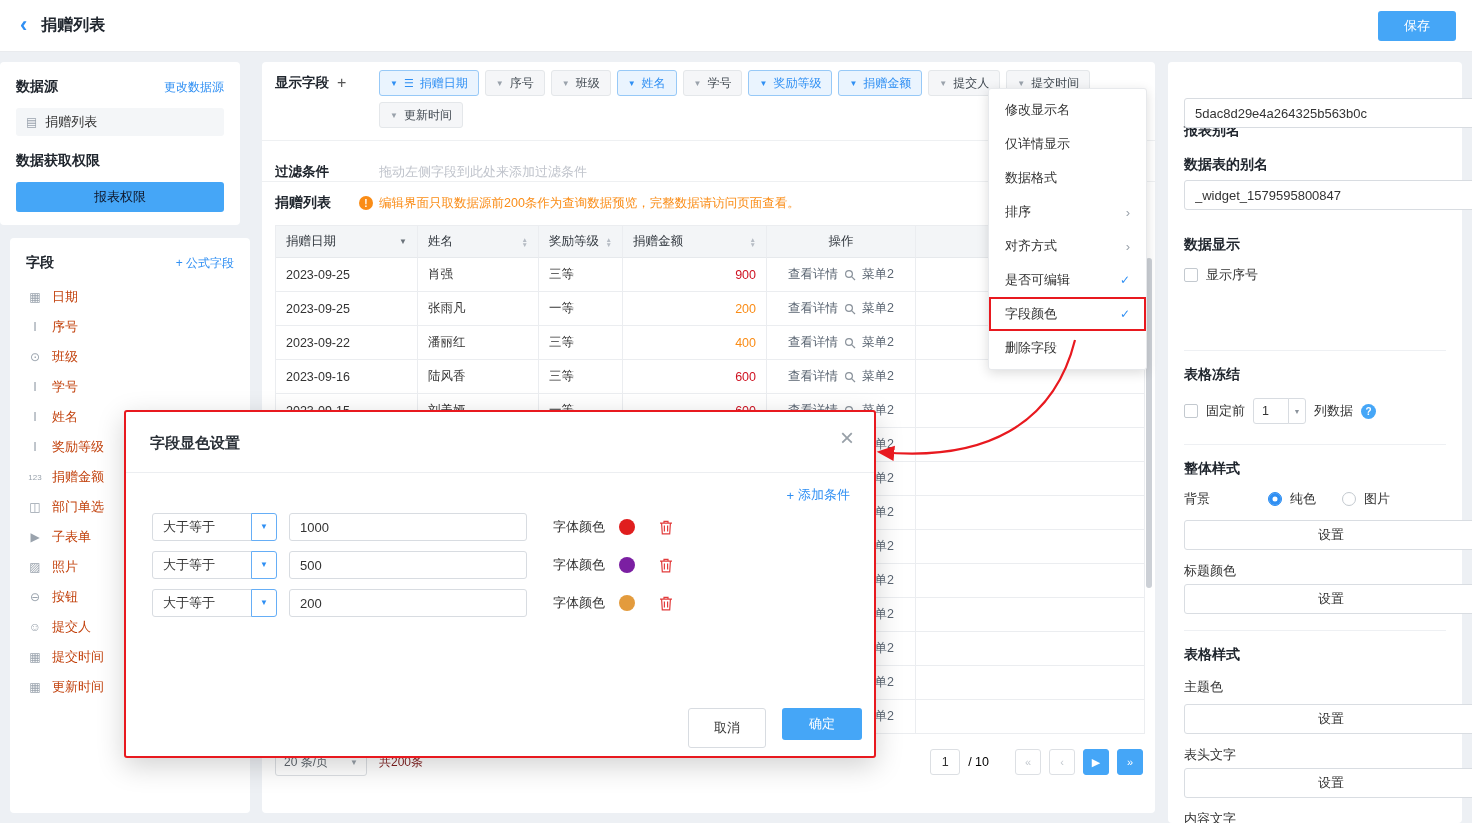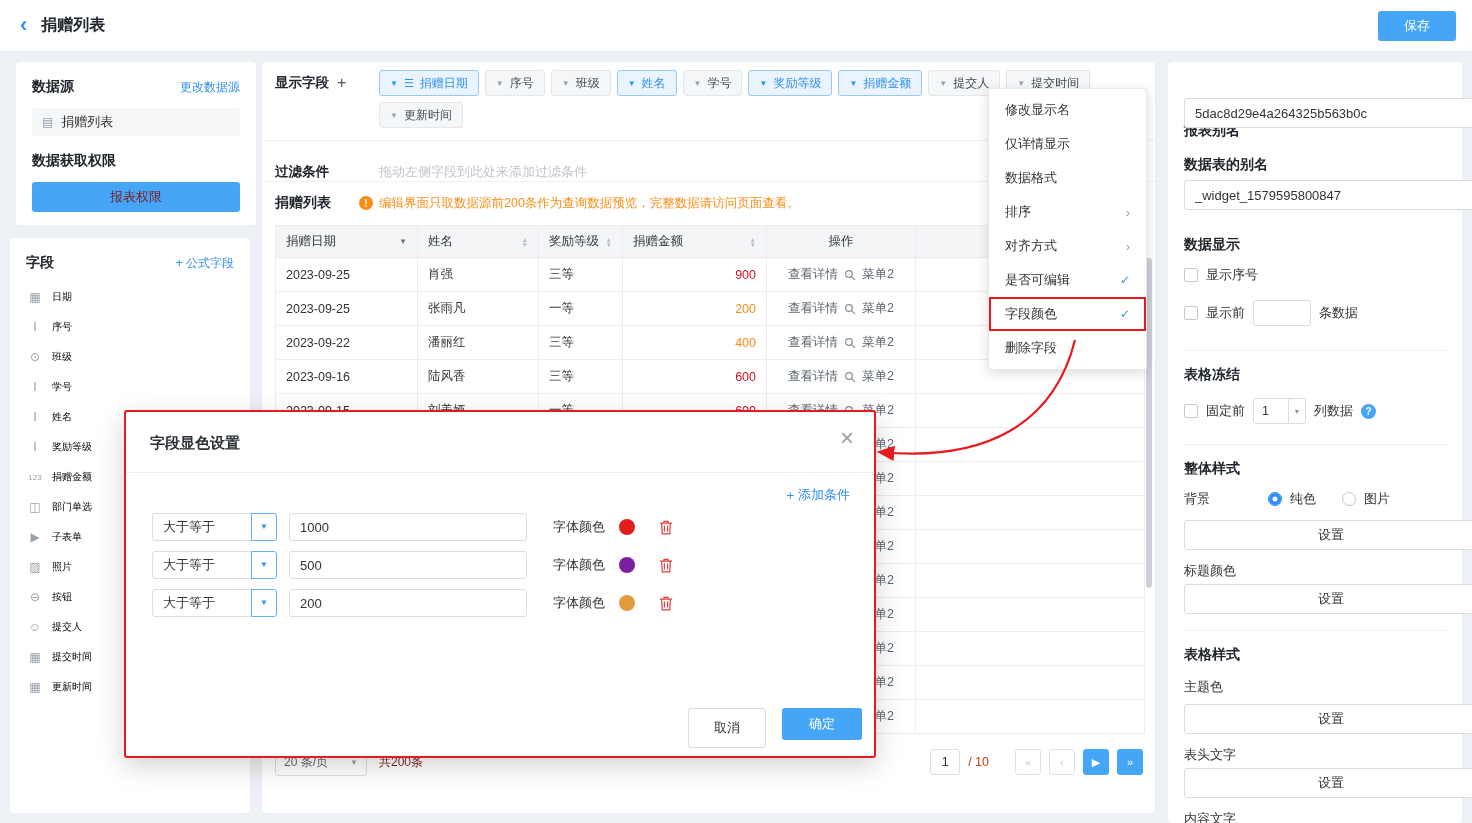--- a/index.html
+++ b/index.html
@@ -14,37 +14,37 @@
 
   
   .topbar { position:absolute; top:0; left:0; right:0; height:52px; background:#fff;
     border-bottom:1px solid #e9ebee; display:flex; align-items:center; padding:0 16px; z-index:10; }
   .back { color:#2f8ff3; font-size:22px; font-weight:bold; margin:0 14px 2px 4px; cursor:pointer; }
   .page-title { font-size:16px; font-weight:700; color:#20262e; }
   .save-btn { margin-left:auto; width:78px; height:30px; background:#45a6f7; color:#fff;
     border:none; border-radius:3px; font-size:13px; cursor:pointer; }
 
   
-  #ds-card { left:16px; top:62px; width:240px; height:163px; padding:16px; }
+  #ds-card { left:0; top:62px; width:240px; height:163px; padding:16px; }
   .sec-head { display:flex; align-items:center; }
   .sec-title { font-size:14px; font-weight:700; color:#20262e; }
   .blue-link { margin-left:auto; color:#2f8ff3; font-size:12px; cursor:pointer; }
   .ds-item { margin-top:12px; height:28px; background:#f4f6f8; border-radius:3px;
     display:flex; align-items:center; padding:0 10px; gap:8px; font-size:13px; cursor:pointer; }
   .ds-item .fi { color:#9aa3ad; font-size:12px; }
   .perm-title { margin-top:16px; font-size:14px; font-weight:700; color:#20262e; }
-  .perm-btn { margin-top:12px; width:100%; height:30px; background:#45a6f7; color:#7f1d1d;
+  .perm-btn { margin-top:12px; width:100%; height:30px; background:#45a6f7; color:#0f172a;
     border:none; border-radius:3px; font-size:13px; cursor:pointer; }
 
   #fields-card { left:10px; top:238px; width:240px; height:575px; padding:16px; }
   .f-list { margin-top:10px; }
   .f-item { height:30px; display:flex; align-items:center; gap:8px; cursor:grab; }
   .f-item .fi { width:18px; text-align:center; color:#9aa3ad; font-size:12px; }
   .f-item .fi.num { font-size:8px; letter-spacing:0; }
-  .f-item .fl { font-size:10px; color:#000000; }
+  .f-item .fl { font-size:13px; color:#c2410c; }
 
   
   #center-card { left:262px; top:62px; width:893px; height:751px; }
   .disp-row { position:absolute; left:13px; top:8px; right:10px; display:flex; }
   .disp-label { display:flex; align-items:center; gap:8px; height:26px; width:104px;
     font-size:13.5px; font-weight:700; color:#20262e; }
   .disp-plus { font-size:16px; font-weight:400; color:#555; cursor:pointer; }
   .chips { display:flex; flex-wrap:wrap; gap:6px; flex:1; }
   .chip { height:26px; display:inline-flex; align-items:center; gap:6px; padding:0 10px;
     background:#f5f6f8; border:1px solid #e4e7ea; border-radius:3px; color:#424a52;
@@ -86,21 +86,21 @@
 
   .pager { position:absolute; left:13px; right:12px; top:683px; height:34px;
     display:flex; align-items:center; }
   .pg-size { width:92px; height:28px; border:1px solid #dcdfe3; border-radius:3px;
     display:flex; align-items:center; padding:0 8px; color:#5f666d; font-size:12px; cursor:pointer; }
   .pg-size .c-caret { margin-left:auto; font-size:8px; color:#99a1a9; }
   .pg-total { margin-left:12px; color:#7f1d1d; font-size:12px; }
   .pg-right { margin-left:auto; display:flex; align-items:center; gap:8px; }
   .pg-page { width:30px; height:26px; border:1px solid #dcdfe3; border-radius:3px;
     text-align:center; font-size:12.5px; color:#333; }
-  .pg-of { color:#c2410c; font-size:12.5px; margin-right:18px; }
+  .pg-of { color:#000000; font-size:12.5px; margin-right:18px; }
   .pg-btn { width:26px; height:26px; border:1px solid #dde0e4; border-radius:3px; background:#fff;
     display:flex; align-items:center; justify-content:center; font-size:11px; cursor:pointer; }
   .pg-btn.dis { color:#c3c9cf; }
   .pg-btn.act { background:#45a6f7; border-color:#45a6f7; color:#fff; }
 
   
   .menu { position:absolute; left:988px; top:88px; width:159px; background:#fff; z-index:45;
     border:1px solid #e7e9ec; border-radius:3px; box-shadow:0 3px 12px rgba(0,0,0,.14); padding:4px 0; }
   .m-item { height:34px; display:flex; align-items:center; padding:0 16px; font-size:13px;
     color:#333; cursor:pointer; }
@@ -683,26 +683,20 @@
   <input class="r-abs r-input" style="top: 36px;" value="5dac8d29e4a264325b563b0c">
 
   <div class="r-abs r-title" style="top:94px;">数据表的别名</div>
   <input class="r-abs r-input" style="top: 118px;" value="_widget_1579595800847">
 
   <div class="r-abs r-title" style="top:174px;">数据显示</div>
   <div class="r-abs ck-row" style="top:204px;">
     <span class="ckbox"></span>
     <span class="r-label">显示序号</span>
   </div>
-  <div class="r-abs ck-row" style="top:238px;">
-    <span class="ckbox"></span>
-    <span class="r-label">显示前</span>
-    <input class="mini-input" value="" style="">
-    <span class="r-label">条数据</span>
-  </div>
 
   <div class="r-abs r-div" style="top:288px;"></div>
   <div class="r-abs r-title" style="top:304px;">表格冻结</div>
   <div class="r-abs ck-row" style="top:336px;">
     <span class="ckbox"></span>
     <span class="r-label">固定前</span>
     <div class="mini-select">
       <span class="ms-text">1</span>
       <span class="ms-caret">▼</span>
     </div>

